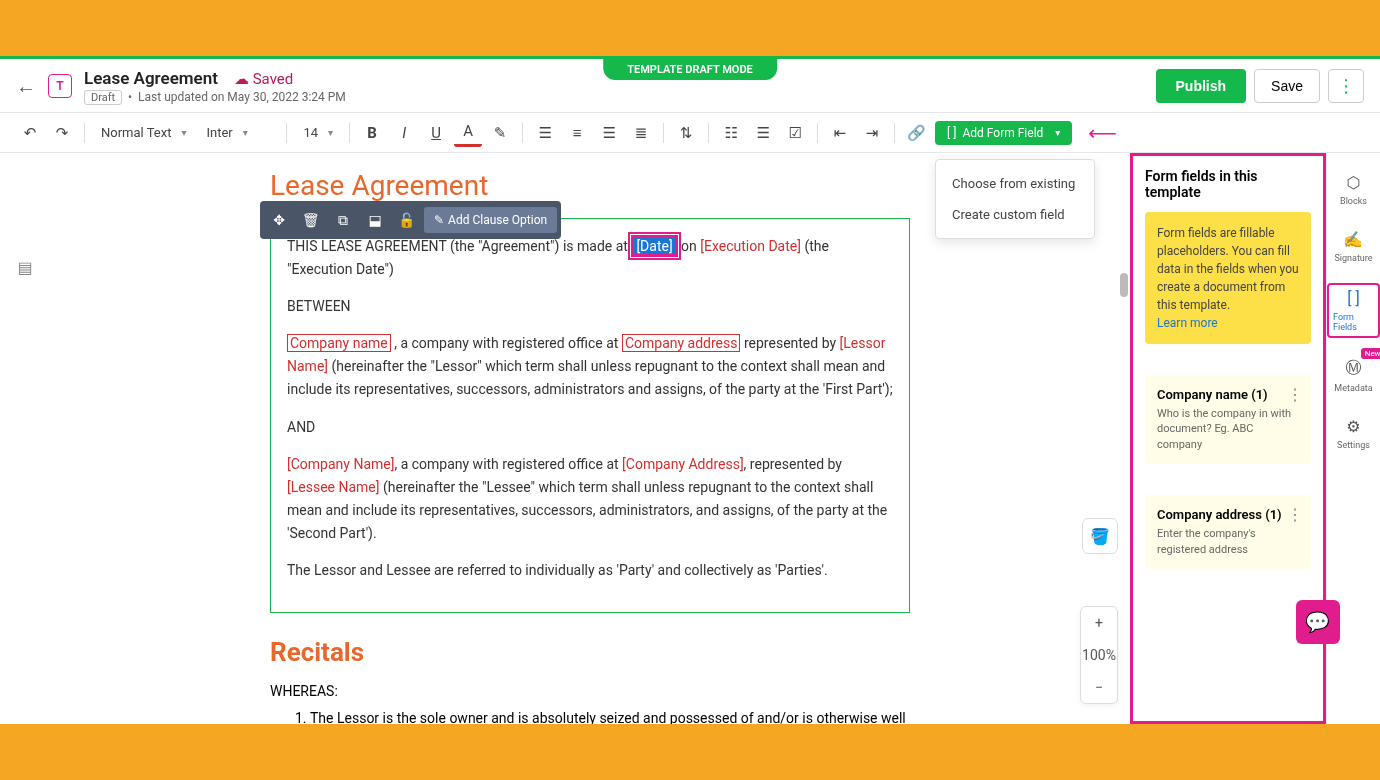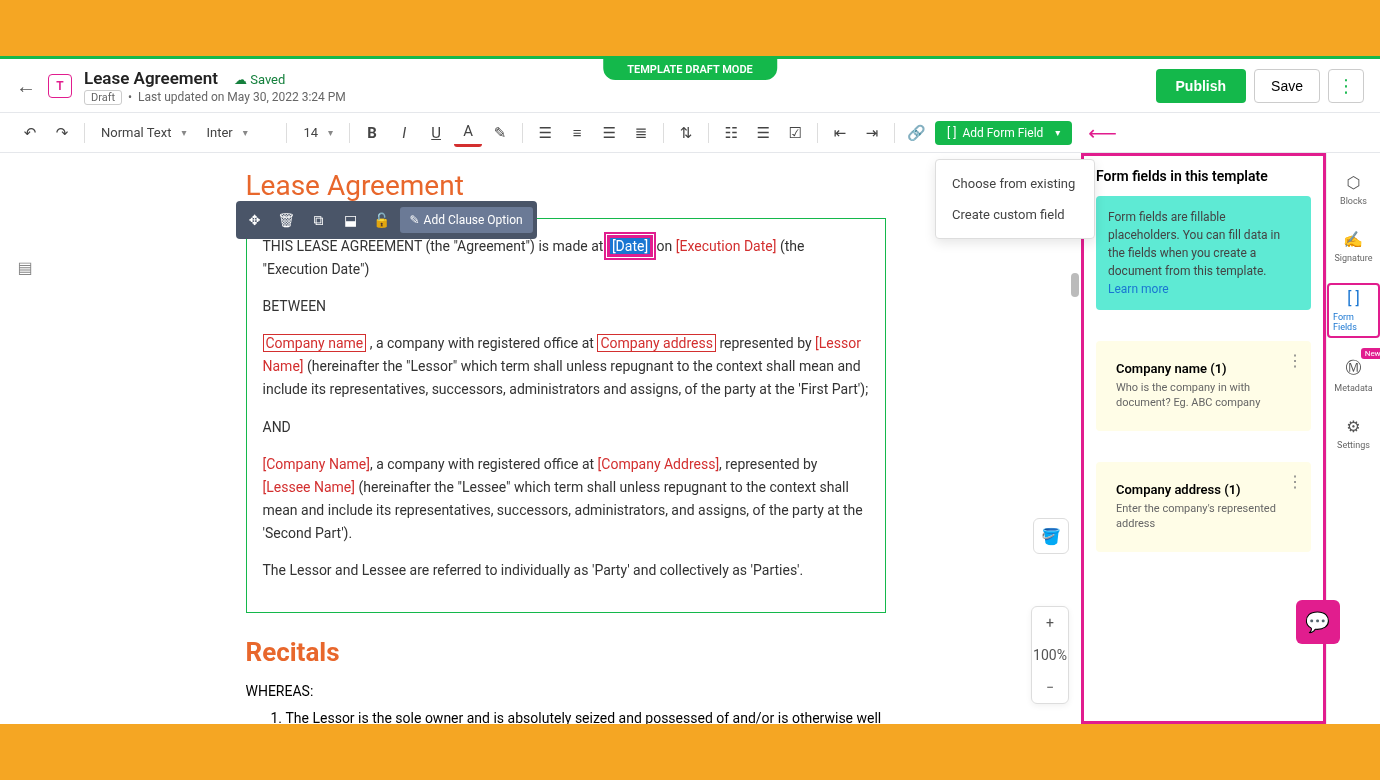--- a/index.html
+++ b/index.html
@@ -5,21 +5,21 @@
 * { box-sizing: border-box; margin: 0; padding: 0; }
 body { font-family: -apple-system, BlinkMacSystemFont, 'Segoe UI', Roboto, sans-serif; background: #f5a623; overflow: hidden; }
 .frame { width: 1380px; height: 780px; position: relative; }
 .top-band { height: 56px; background: #f5a623; }
 .green-line { height: 3px; background: #14b84b; }
 .app { background: #fff; height: 665px; position: relative; }
 .header { display: flex; align-items: center; padding: 8px 16px; border-bottom: 1px solid #e5e7eb; height: 54px; }
 .back-arrow { font-size: 20px; color: #555; margin-right: 12px; cursor: pointer; }
 .t-badge { width: 24px; height: 24px; border: 1px solid #e11d8e; color: #e11d8e; border-radius: 4px; display: flex; align-items: center; justify-content: center; font-size: 12px; font-weight: 600; margin-right: 12px; }
 .title-block h1 { font-size: 17px; font-weight: 600; color: #222; display: inline; }
-.saved { color: #15803d; font-size: 13px; margin-left: 12px; }
+.saved { color: #be185d; font-size: 15px; margin-left: 12px; }
 .saved::before { content: "☁ "; }
 .meta-line { font-size: 12px; color: #666; margin-top: 2px; }
 .draft-pill { border: 1px solid #ccc; border-radius: 3px; padding: 0 6px; font-size: 11px; color: #666; }
 .header-right { margin-left: auto; display: flex; gap: 8px; }
 .btn-publish { background: #14b84b; color: #fff; border: none; padding: 8px 20px; border-radius: 4px; font-size: 14px; font-weight: 700; cursor: pointer; }
 .btn-save { background: #fff; border: 1px solid #ccc; padding: 8px 16px; border-radius: 4px; font-size: 14px; cursor: pointer; text-align: center; }
 .btn-more { background: #fff; border: 1px solid #ccc; width: 36px; border-radius: 4px; color: #14b84b; font-size: 18px; display: flex; align-items: center; justify-content: center; cursor: pointer; }
 .draft-mode { position: absolute; top: 0; left: 50%; transform: translateX(-50%); background: #14b84b; color: #fff; font-size: 11px; font-weight: 600; padding: 4px 24px; border-radius: 0 0 12px 12px; text-align: center; }
 .toolbar { display: flex; align-items: center; padding: 6px 16px; border-bottom: 1px solid #e5e7eb; gap: 4px; height: 40px; }
 .tb-sel { padding: 4px 8px; font-size: 13px; color: #444; display: flex; align-items: center; gap: 4px; cursor: pointer; }
@@ -48,25 +48,25 @@
 .date-sel { background: #1976d2; color: #fff; border: 3px solid #e11d8e; padding: 0 2px; outline: 2px solid #e11d8e; outline-offset: 1px; }
 .recitals-h { color: #e8672c; font-size: 26px; font-weight: 700; margin: 24px 0 16px; }
 .whereas { font-size: 14px; margin-bottom: 8px; }
 .ol { font-size: 14px; line-height: 1.65; padding-left: 40px; }
 .ol li { margin-bottom: 6px; }
 .zoom-ctrl { position: absolute; right: 12px; bottom: 20px; background: #fff; border: 1px solid #ddd; border-radius: 6px; display: flex; flex-direction: column; align-items: center; box-shadow: 0 2px 6px rgba(0,0,0,0.06); }
 .zoom-ctrl > div { width: 36px; height: 32px; display: flex; align-items: center; justify-content: center; font-size: 14px; color: #555; cursor: pointer; }
 .zoom-val { font-size: 11px; }
 .padlock-btn { position: absolute; right: 12px; bottom: 170px; width: 36px; height: 36px; background: #fff; border: 1px solid #ddd; border-radius: 6px; display: flex; align-items: center; justify-content: center; cursor: pointer; }
 .scroll-ind { position: absolute; right: 2px; top: 120px; width: 8px; height: 24px; background: #bbb; border-radius: 4px; }
-.ff-panel { width: 245px; border: 3px solid #e11d8e; padding: 12px; background: #fff; }
+.ff-panel { width: 196px; border: 3px solid #e11d8e; padding: 12px; background: #fff; }
 .ff-title { font-size: 14px; font-weight: 600; margin-bottom: 12px; }
-.ff-info { background: #5eead4; padding: 12px; border-radius: 4px; font-size: 12px; color: #444; line-height: 1.5; margin-bottom: 12px; }
+.ff-info { background: #fde047; padding: 12px; border-radius: 4px; font-size: 12px; color: #444; line-height: 1.5; margin-bottom: 12px; }
 .ff-info a { color: #1976d2; text-decoration: none; }
-.ff-card { background: #fffde7; border-radius: 4px; padding: 20px; margin-bottom: 8px; position: relative; margin-top: 31px; }
+.ff-card { background: #fffde7; border-radius: 4px; padding: 12px; margin-bottom: 8px; position: relative; margin-top: 31px; }
 .ff-card-title { font-size: 13px; font-weight: 600; margin-bottom: 4px; }
 .ff-card-desc { font-size: 11px; color: #666; line-height: 1.4; }
 .ff-card-more { position: absolute; right: 8px; top: 10px; color: #888; cursor: pointer; }
 .right-rail { width: 54px; display: flex; flex-direction: column; align-items: center; padding-top: 16px; gap: 16px; border-left: 1px solid #eee; }
 .rr-item { display: flex; flex-direction: column; align-items: center; gap: 4px; cursor: pointer; padding: 4px; position: relative; }
 .rr-item.active { border: 2px solid #e11d8e; border-radius: 4px; color: #1976d2; }
 .rr-icon { font-size: 16px; color: #555; }
 .rr-item.active .rr-icon { color: #1976d2; }
 .rr-label { font-size: 9px; color: #666; }
 .rr-item.active .rr-label { color: #1976d2; }
@@ -219,21 +219,21 @@
           <span>Form fields are fillable placeholders. You can fill data in the fields when you create a document from this template.</span>
           <br><a href="#">Learn more</a>
         </div>
         <div class="ff-card">
           <div class="ff-card-title">Company name (1)</div>
           <div class="ff-card-desc">Who is the company in with document? Eg. ABC company</div>
           <div class="ff-card-more">⋮</div>
         </div>
         <div class="ff-card">
           <div class="ff-card-title">Company address (1)</div>
-          <div class="ff-card-desc">Enter the company's represented address</div>
+          <div class="ff-card-desc">Enter the company's registered address</div>
           <div class="ff-card-more">⋮</div>
         </div>
       </div>
 
       <div class="right-rail">
         <div class="rr-item">
           <div class="rr-icon">⬡</div>
           <div class="rr-label">Blocks</div>
         </div>
         <div class="rr-item">

